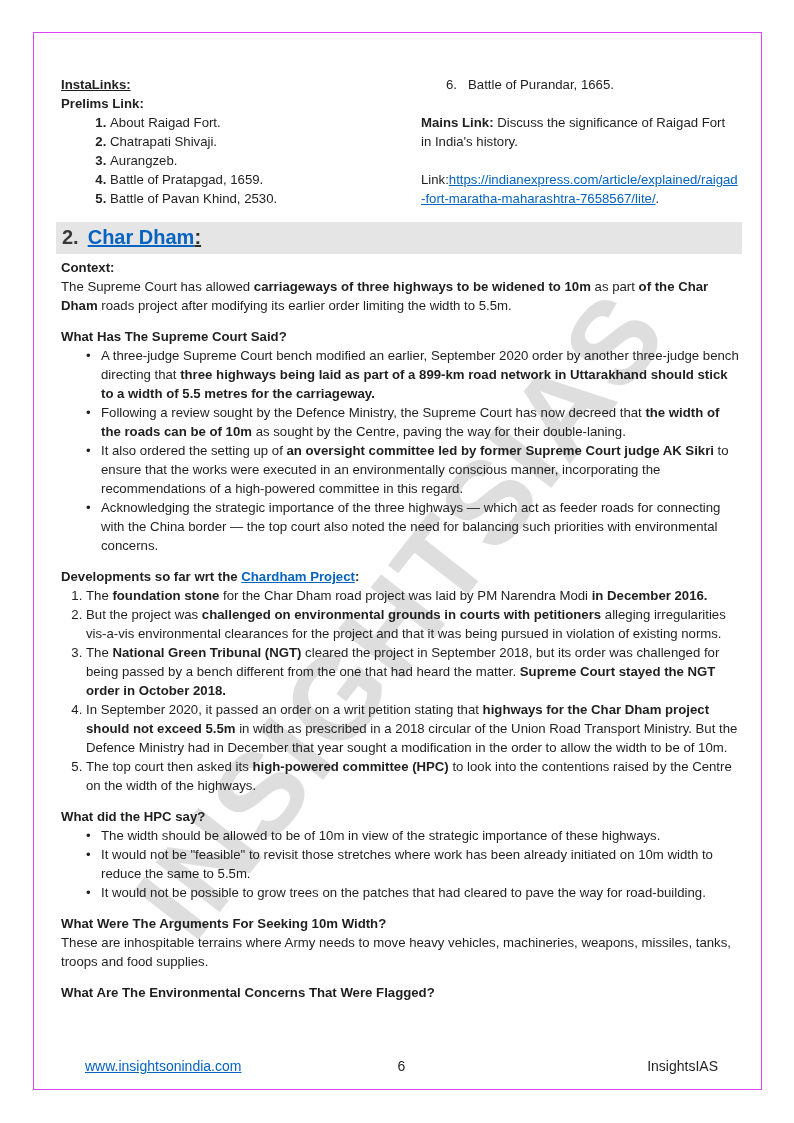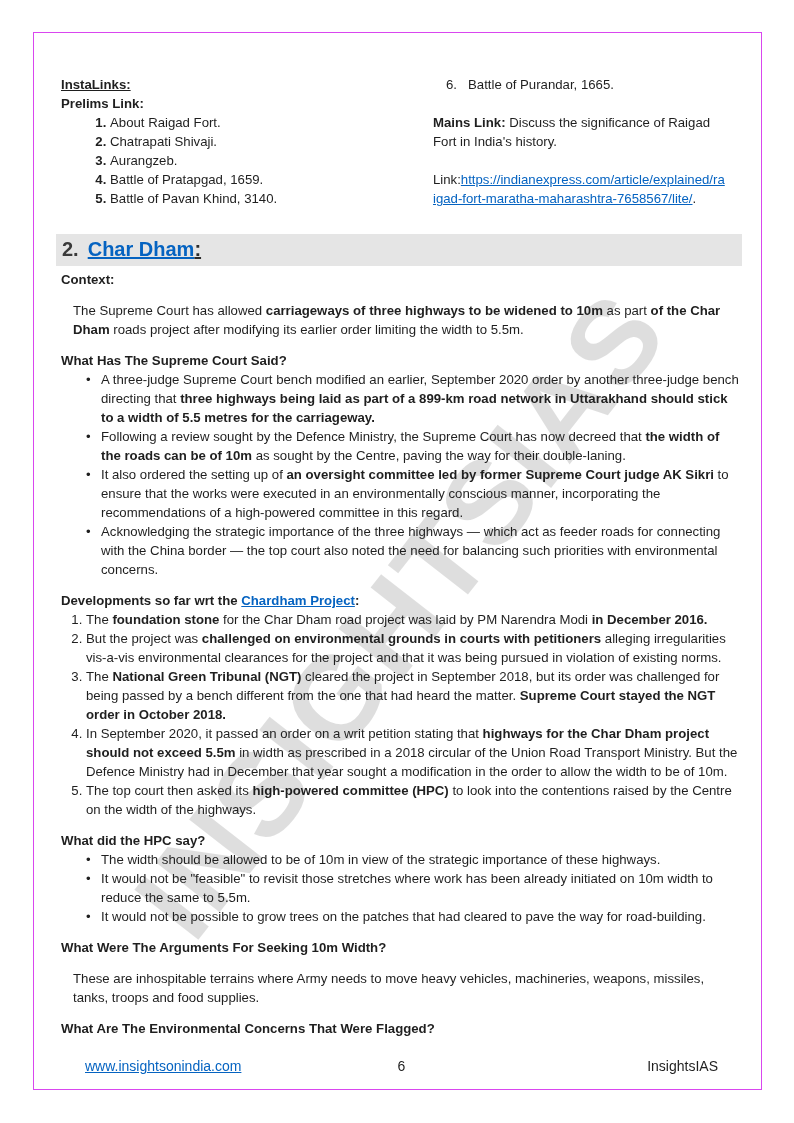--- a/index.html
+++ b/index.html
@@ -33,21 +33,21 @@
     z-index:1;
   }
   .content{
     position:absolute;left:0;right:0;top:0;bottom:0;
     padding:42px 22px 0 27px;
   }
   .b{font-weight:bold;}
   .u{text-decoration:underline;}
   .link{color:#0563C1;text-decoration:underline;word-break:break-all;cursor:pointer;}
   a.link{color:#0563C1;}
-  p{margin:12px;}
+  p{margin:0;}
   .two-col{display:flex;}
   .col-left{width:360px;flex:0 0 360px;}
   .col-right{flex:1;}
   .h{font-weight:bold;}
   ol.prelims{margin:0;padding-left:49px;list-style:decimal;}
   ol.prelims li::marker{font-weight:bold;}
   .item6{padding-left:25px;}
   .item6 .num{display:inline-block;width:22px;}
   .mains{margin-top:19px;}
   .linkline{margin-top:19px;}
@@ -88,21 +88,21 @@
 
       <div class="two-col">
         <div class="col-left">
           <div class="h u">InstaLinks:</div>
           <div class="h">Prelims Link:</div>
           <ol class="prelims">
               <li>About Raigad Fort.</li>
               <li>Chatrapati Shivaji.</li>
               <li>Aurangzeb.</li>
               <li>Battle of Pratapgad, 1659.</li>
-              <li>Battle of Pavan Khind, 3140.</li>
+              <li>Battle of Pavan Khind, 2530.</li>
             </ol>
         </div>
         <div class="col-right">
           <div class="item6">
             <span class="num">6.</span><span>Battle of Purandar, 1665.</span>
           </div>
           <p class="mains"><span class="b">Mains Link: </span><span>Discuss the significance of Raigad Fort in India's history.</span></p>
           <p class="linkline"><span>Link:</span><a class="link">https://indianexpress.com/article/explained/raigad-fort-maratha-maharashtra-7658567/lite/</a><span>.</span></p>
         </div>
       </div>

